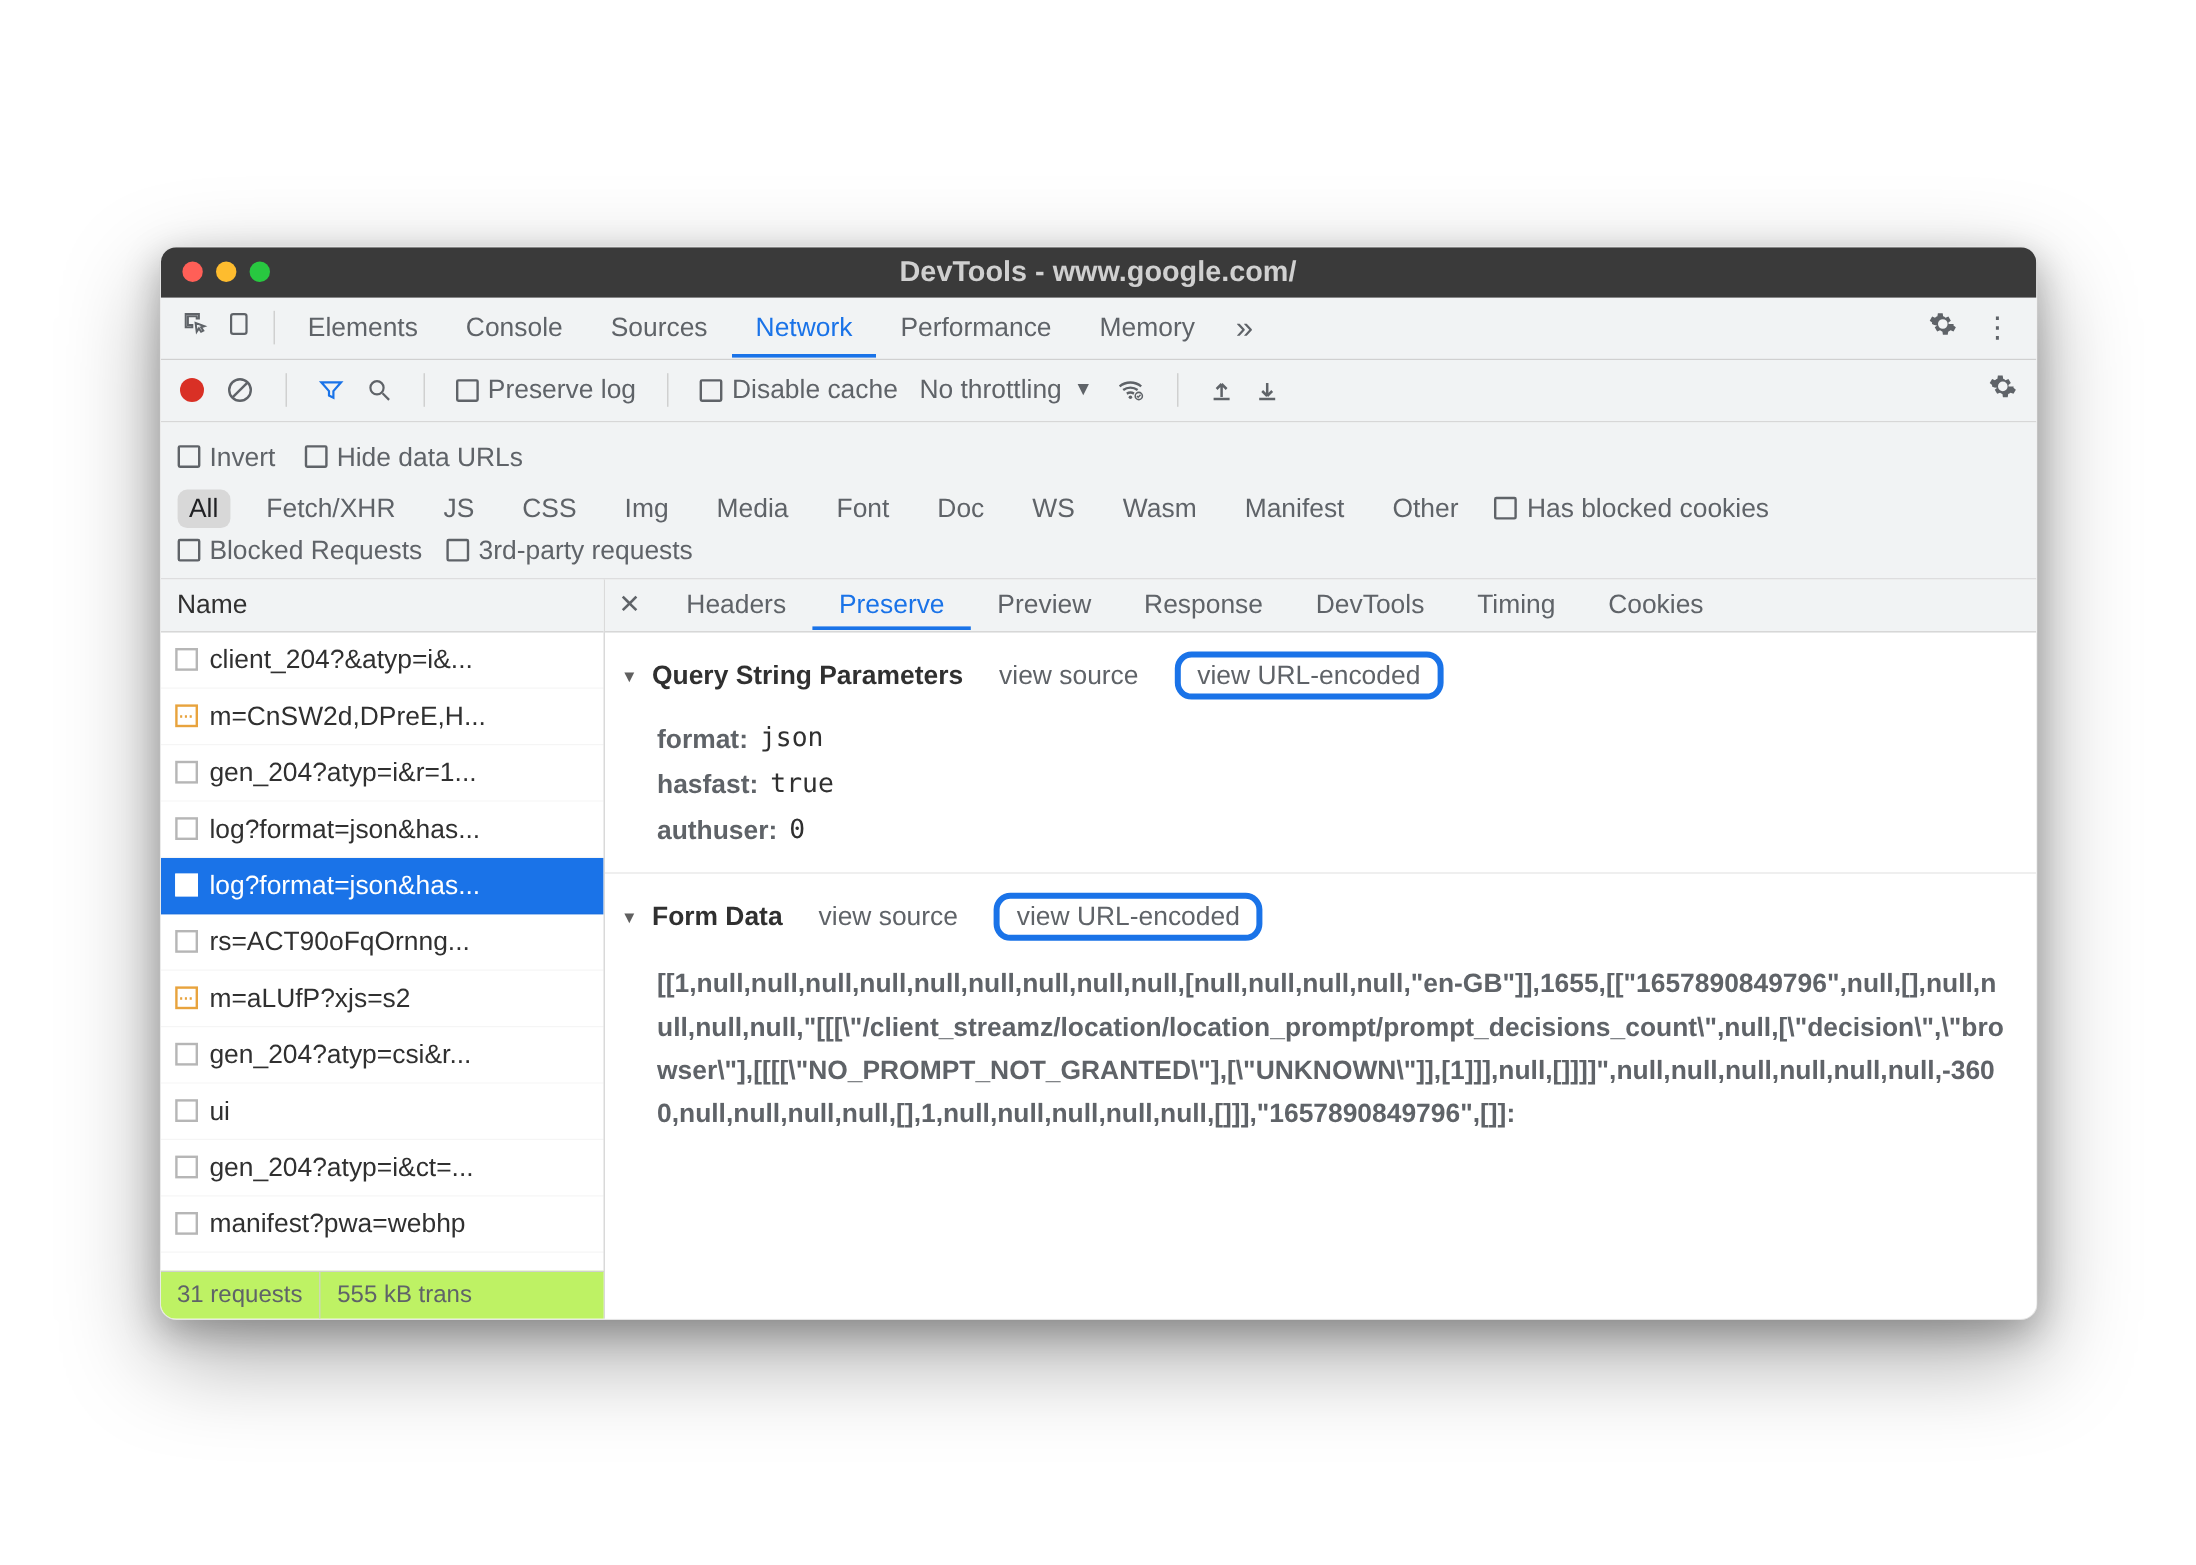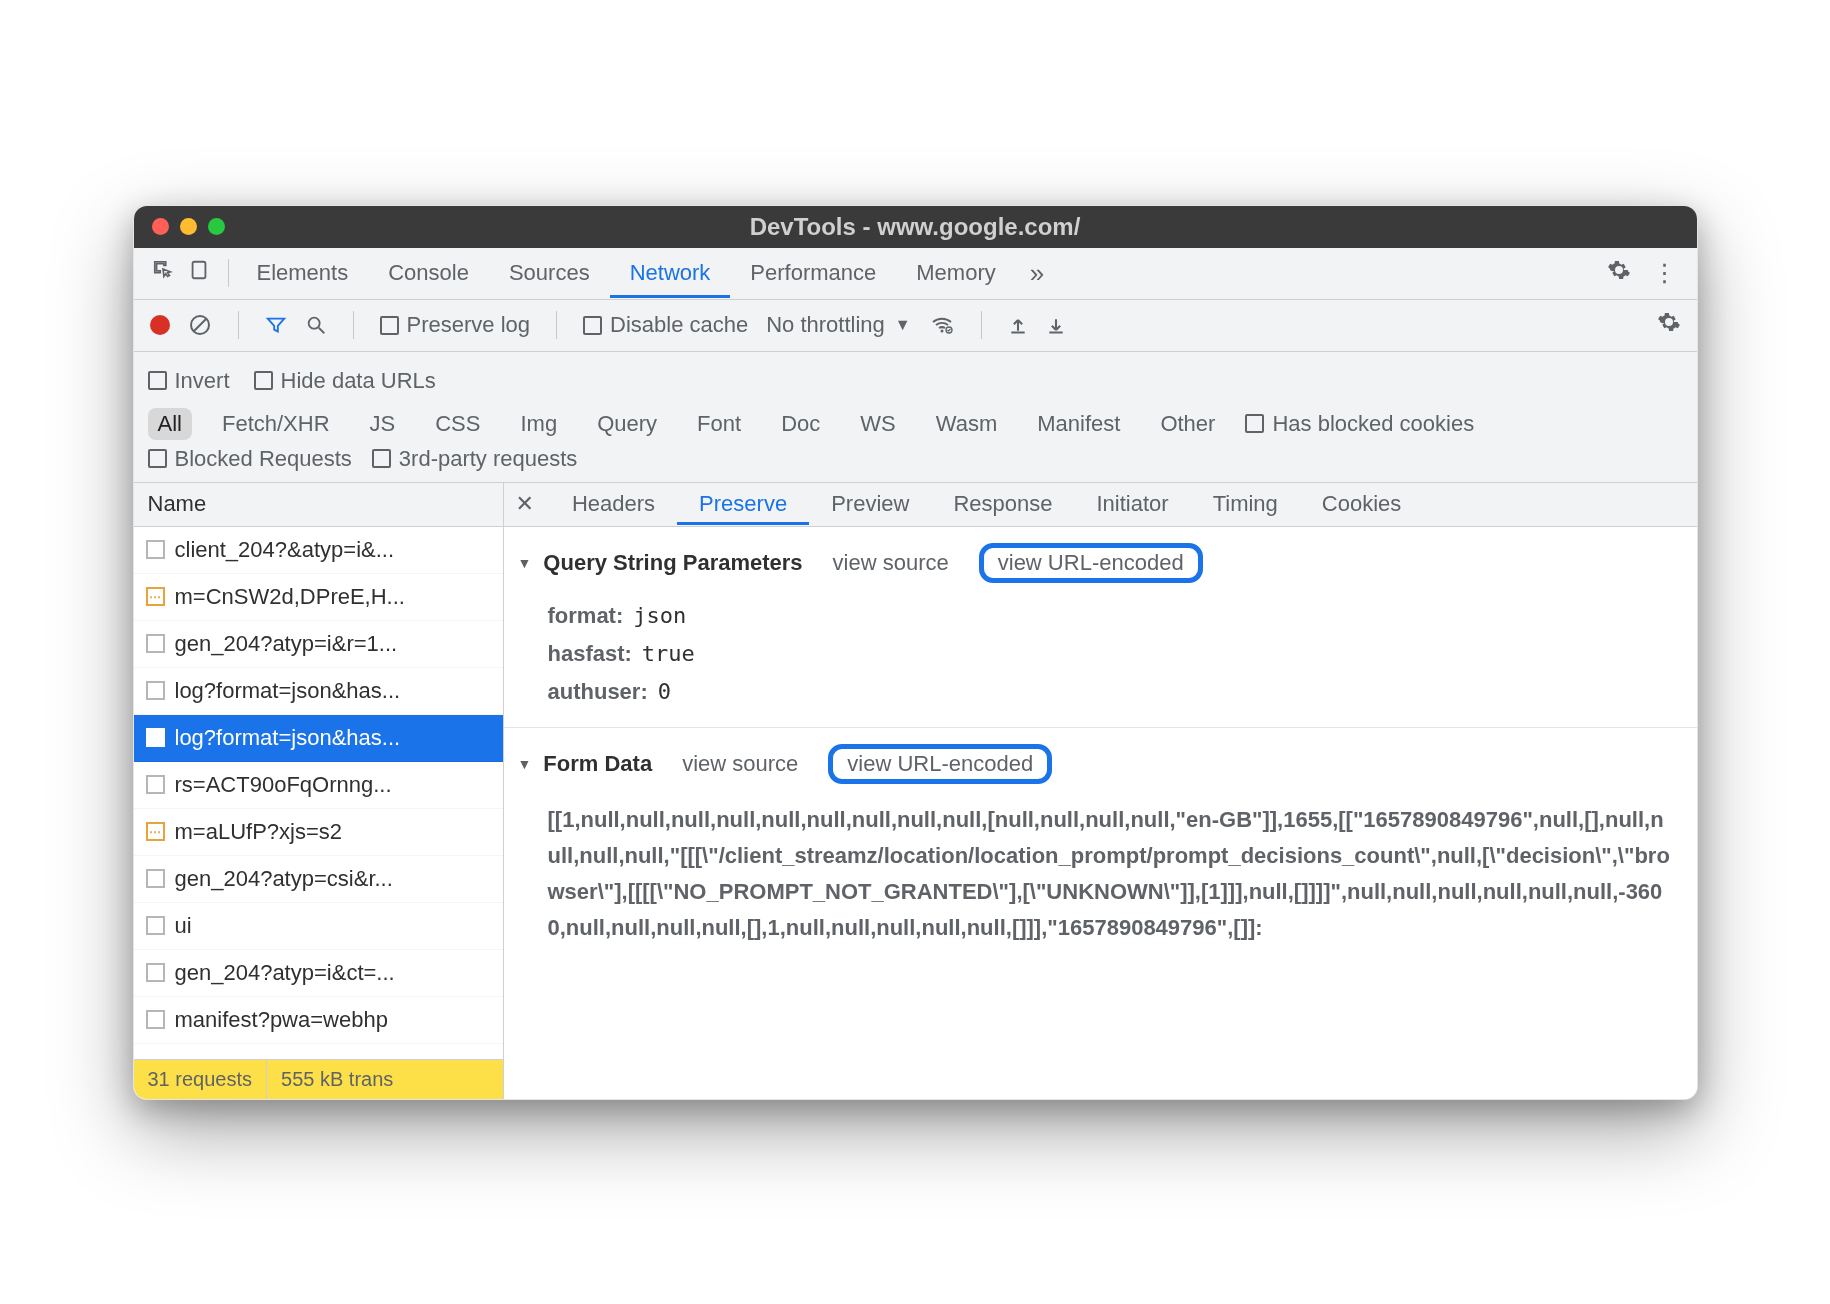--- a/index.html
+++ b/index.html
@@ -147,21 +147,21 @@
   .req-icon.js { border: 2px solid #e8a33d; color: #e8a33d; font-size: 12px; font-weight: 700; }
   .request-row.selected { background: #1a73e8; color: #fff; }
   .request-row.selected .req-icon.doc { border-color: #fff; }
   .status-bar {
     height: 40px;
     border-top: 1px solid #d0d0d0;
     display: flex;
     align-items: center;
     font-size: 20px;
     color: #5f6368;
-    background: #fde047;
+    background: #bef264;
   }
   .status-cell { padding: 0 14px; border-right: 1px solid #d0d0d0; height: 100%; display: flex; align-items: center; }
 
   .details {
     flex: 1;
     display: flex;
     flex-direction: column;
     overflow: hidden;
   }
   .detail-tabs {
@@ -336,21 +336,21 @@
         <span class="cb"></span>
         <span>Hide data URLs</span>
       </label>
     </div>
     <div class="filter-row2" id="type-chips">
         <span class="chip active">All</span>
         <span class="chip">Fetch/XHR</span>
         <span class="chip">JS</span>
         <span class="chip">CSS</span>
         <span class="chip">Img</span>
-        <span class="chip">Query</span>
+        <span class="chip">Media</span>
         <span class="chip">Font</span>
         <span class="chip">Doc</span>
         <span class="chip">WS</span>
         <span class="chip">Wasm</span>
         <span class="chip">Manifest</span>
         <span class="chip">Other</span>
         <label class="checkbox-row">
           <span class="cb"></span>
           <span>Has blocked cookies</span>
         </label>
@@ -423,21 +423,21 @@
     </div>
 
     <div class="details">
       <div class="detail-tabs">
         <span class="close-x">✕</span>
         <div id="detail-tabs-container" style="display:flex;align-items:center;">
             <div class="dtab">Headers</div>
             <div class="dtab active">Preserve</div>
             <div class="dtab">Preview</div>
             <div class="dtab">Response</div>
-            <div class="dtab">Initiator</div>
+            <div class="dtab">DevTools</div>
             <div class="dtab">Timing</div>
             <div class="dtab">Cookies</div>
           </div>
       </div>
       <div class="panel-body">
 
         <div class="section">
           <div class="section-header">
             <span class="disclosure">▼</span>
             <span class="section-title" style="margin-left:-24px">Query String Parameters</span>

